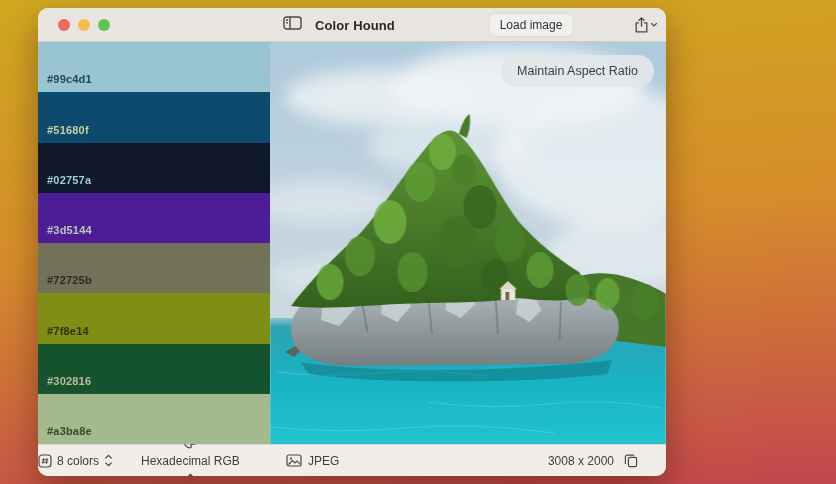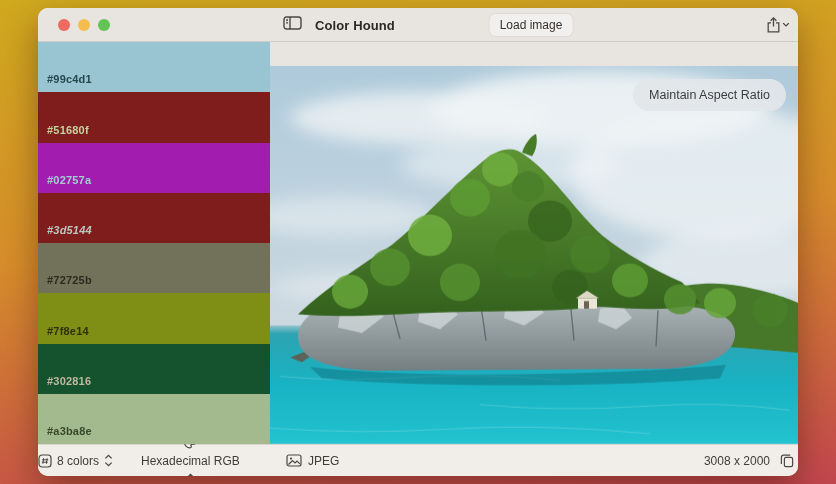--- a/index.html
+++ b/index.html
@@ -3,21 +3,21 @@
 <meta charset="utf-8">
 <style>
   * { margin:0; padding:0; box-sizing:border-box; }
   html,body { width:836px; height:484px; overflow:hidden; }
   body {
     font-family:"Liberation Sans","DejaVu Sans",sans-serif;
     background:linear-gradient(175deg, var(--bg_top) 0%, var(--bg_mid) 48%, var(--bg_bottom) 100%);
     position:relative;
   }
   .window {
-    position:absolute; left:38px; top:8px; width:760px; height:468px;
+    position:absolute; left:38px; top:8px; width:628px; height:468px;
     border-radius:10px; overflow:hidden;
     box-shadow:0 14px 34px rgba(40,10,0,.38);
     background:#e8e4e0;
     display:flex; flex-direction:column;
   }
   
   .titlebar {
     height:34px; flex:0 0 34px; background:var(--titlebar_bg);
     position:relative; border-bottom:1px solid rgba(0,0,0,.10);
   }
@@ -39,36 +39,36 @@
   }
   .share-btn { position:absolute; right:8px; top:50%; transform:translateY(-50%); display:flex; align-items:center; gap:1px; color:#4b4844; }
   
   .content { flex:1; display:flex; min-height:0;justify-content:center; }
   .sidebar { width:232px; flex:0 0 232px; display:flex; flex-direction:column; }
   .swatch { flex:1; position:relative; }
   .swatch-label {
     position:absolute; left:9px; bottom:7px;
     font-size:11px; font-weight:600; letter-spacing:.2px;
   }
-  .viewer { flex:1; position:relative; min-width:0;margin-top:24px; }
+  .viewer { flex:1; position:relative; min-width:0; }
   .viewer svg.scene { display:block; width:100%; height:100%; }
   .aspect-pill {
     position:absolute; top:13px; right:12px;
     background:rgba(226,230,233,.92); color:#3b3e41;
     border:none; border-radius:17px; padding:9px 16px;
     font-size:12.5px; font-family:inherit;
   }
   
   .footer {
     height:32px; flex:0 0 32px; background:var(--footer_bg);
     border-top:1px solid rgba(0,0,0,.10);
     display:flex; align-items:center; font-size:12px; color:#3f3d3a;
   }
   .footer-left { width:232px; flex:0 0 232px; display:flex; align-items:center; gap:6px; }
-  .footer-main { flex:1; display:flex; align-items:center; padding:0 4px 0 16px; gap:6px; }
+  .footer-main { flex:1; display:flex; align-items:center; padding:0 28px 0 16px; gap:6px; }
   .grow { flex:1; }
   .picker { display:flex; align-items:center; gap:5px; }
   .picker + .picker { margin-left:22px;flex-direction:column; }
   .icn { display:block; color:#4b4845; }
 </style>
 </head>
 <body>
 
 <div class="window">
 
@@ -98,27 +98,27 @@
         <path d="M1.2 1.6 L4 4.4 L6.8 1.6"></path>
       </svg>
     </span>
   </div>
 
   <div class="content">
     <div class="sidebar" id="palette-list">
         <div class="swatch" style="background: rgb(153, 196, 209);">
           <span class="swatch-label" style="color: rgb(39, 71, 80);">#99c4d1</span>
         </div>
-        <div class="swatch" style="background: #7f1d1d;">
+        <div class="swatch" style="background: #0c4a6e;">
           <span class="swatch-label" style="color: rgb(198, 209, 156);">#51680f</span>
         </div>
-        <div class="swatch" style="background: #a21caf; padding-left: 10px;">
+        <div class="swatch" style="background: #0f172a; padding-left: 10px;">
           <span class="swatch-label" style="color: rgb(159, 208, 207);">#02757a</span>
         </div>
-        <div class="swatch" style="background: #7f1d1d; font-style: italic;">
+        <div class="swatch" style="background: #4c1d95;">
           <span class="swatch-label" style="color: rgb(188, 200, 191);">#3d5144</span>
         </div>
         <div class="swatch" style="background: rgb(114, 114, 91);">
           <span class="swatch-label" style="color: rgb(43, 43, 32);">#72725b</span>
         </div>
         <div class="swatch" style="background: rgb(127, 142, 20); padding-left: 28px;">
           <span class="swatch-label" style="color: rgb(45, 51, 6);">#7f8e14</span>
         </div>
         <div class="swatch" style="background: #14532d;">
           <span class="swatch-label" style="color: rgb(192, 184, 159);">#302816</span>

